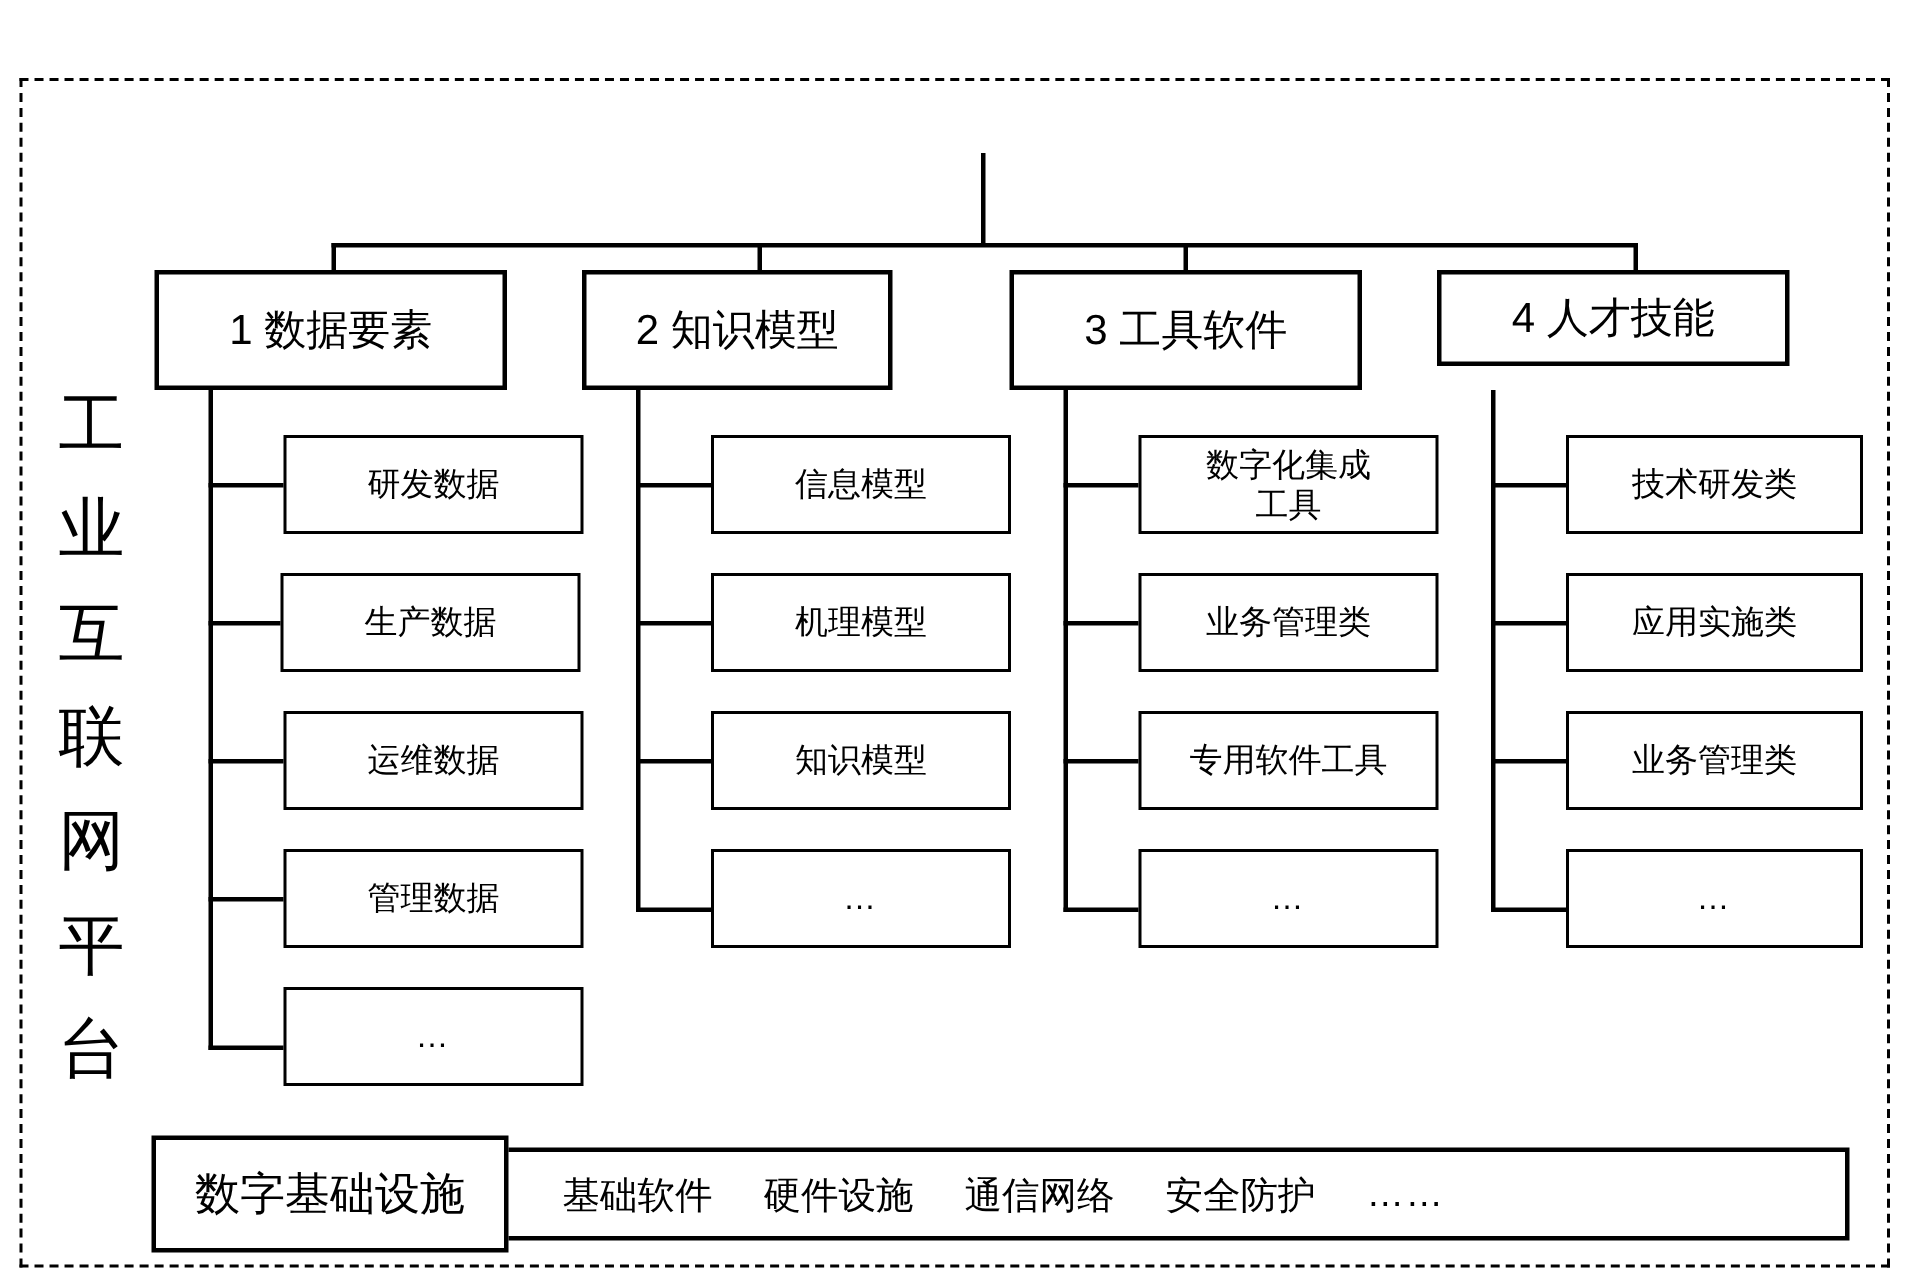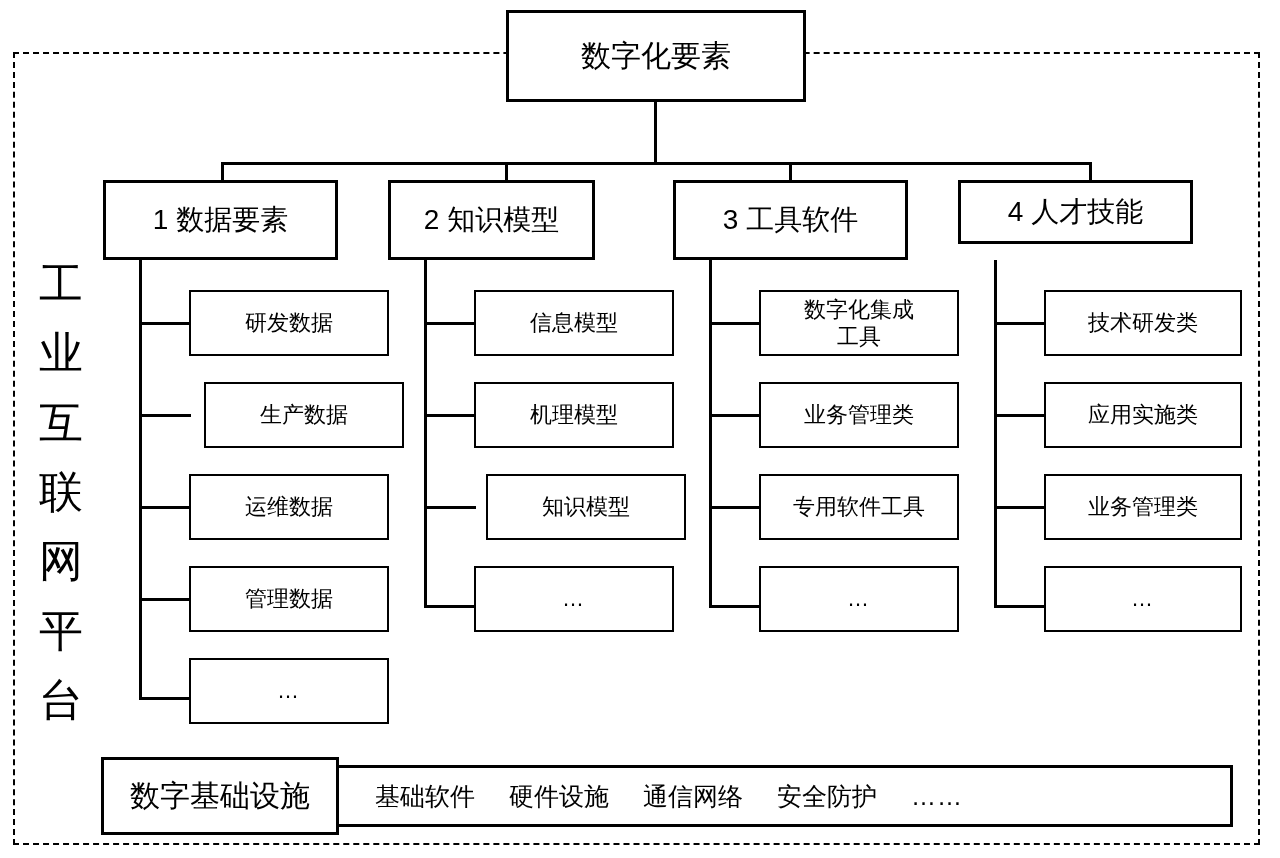--- a/index.html
+++ b/index.html
@@ -155,38 +155,35 @@
     <span>台</span>
   </div>
 
   <div class="line v" style="left:654px; top:102px; height:62px;"></div>
   <div class="line h" style="left:221px; top:162px; width:871px;"></div>
   <div class="line v" style="left:221px; top:162px; height:18px;"></div>
   <div class="line v" style="left:505px; top:162px; height:18px;"></div>
   <div class="line v" style="left:789px; top:162px; height:18px;"></div>
   <div class="line v" style="left:1089px; top:162px; height:18px;"></div>
 
-  <div class="box root" style="left:506px; top:10px; width:300px; height:92px;">
-    <span>数字化要素</span>
-  </div>
 
   <div class="box level1" style="left:103px; top:180px; width:235px; height:80px;">
     <span>1 数据要素</span>
   </div>
   <div class="line v" style="left:139px; top:260px; height:440px;"></div>
   <div class="line thin h" style="left:139px; top:322px; width:52px;"></div>
   <div class="line thin h" style="left:139px; top:414px; width:52px;"></div>
   <div class="line thin h" style="left:139px; top:506px; width:52px;"></div>
   <div class="line thin h" style="left:139px; top:598px; width:52px;"></div>
   <div class="line thin h" style="left:139px; top:697px; width:52px;"></div>
 
   <div class="box leaf" style="left:189px; top:290px; width:200px; height:66px;">
     <span>研发数据</span>
   </div>
-  <div class="box leaf" style="left:204px; top:382px; width:200px; height:66px;">
+  <div class="box leaf" style="left:187px; top:382px; width:200px; height:66px;">
     <span>生产数据</span>
   </div>
   <div class="box leaf" style="left:189px; top:474px; width:200px; height:66px;">
     <span>运维数据</span>
   </div>
   <div class="box leaf" style="left:189px; top:566px; width:200px; height:66px;">
     <span>管理数据</span>
   </div>
   <div class="box leaf ellipsis" style="left:189px; top:658px; width:200px; height:66px;">
     <span>…</span>
@@ -200,21 +197,21 @@
   <div class="line thin h" style="left:424px; top:414px; width:52px;"></div>
   <div class="line thin h" style="left:424px; top:506px; width:52px;"></div>
   <div class="line thin h" style="left:424px; top:605px; width:52px;"></div>
 
   <div class="box leaf" style="left:474px; top:290px; width:200px; height:66px;">
     <span>信息模型</span>
   </div>
   <div class="box leaf" style="left:474px; top:382px; width:200px; height:66px;">
     <span>机理模型</span>
   </div>
-  <div class="box leaf" style="left:474px; top:474px; width:200px; height:66px;margin-left:12px;">
+  <div class="box leaf" style="left:474px; top:474px; width:200px; height:66px;">
     <span>知识模型</span>
   </div>
   <div class="box leaf ellipsis" style="left:474px; top:566px; width:200px; height:66px;">
     <span>…</span>
   </div>
 
   <div class="box level1" style="left:673px; top:180px; width:235px; height:80px;">
     <span>3 工具软件</span>
   </div>
   <div class="line v" style="left:709px; top:260px; height:348px;"></div>

